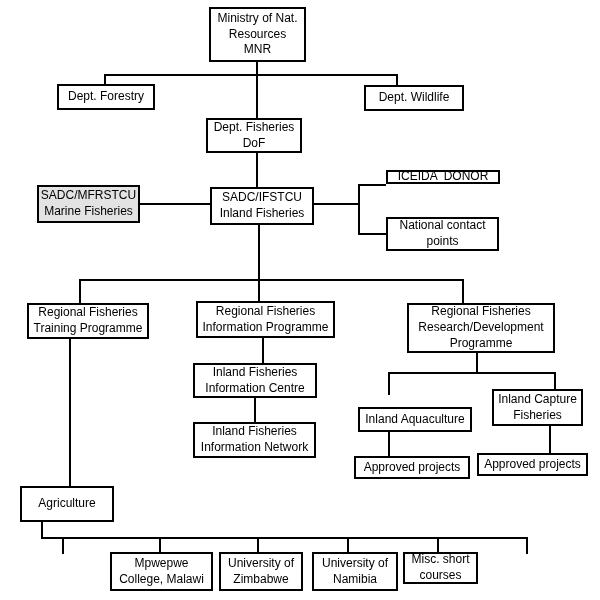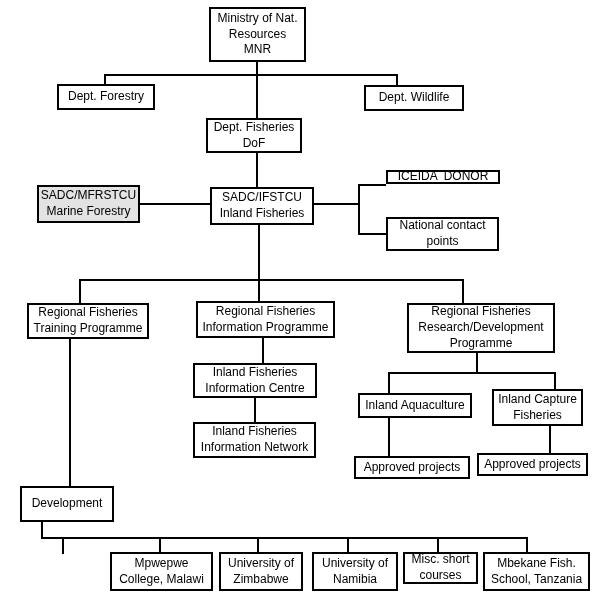--- a/index.html
+++ b/index.html
@@ -63,52 +63,50 @@
 
   <div class="box" style="left:209px;top:7px;width:97px;height:55px">Ministry of Nat.
 Resources
 MNR</div>
   <div class="box" style="left:57px;top:84px;width:98px;height:26px">Dept. Forestry</div>
   <div class="box" style="left:364px;top:85px;width:100px;height:26px">Dept. Wildlife</div>
   <div class="box" style="left:206px;top:118px;width:96px;height:35px">Dept. Fisheries
 DoF</div>
 
   <div class="box shaded" style="left:37px;top:185px;width:103px;height:38px">SADC/MFRSTCU
-Marine Forestry</div>
+Marine Fisheries</div>
   <div class="box" style="left:210px;top:187px;width:104px;height:38px">SADC/IFSTCU
 Inland Fisheries</div>
   <div class="box" style="left:386px;top:170px;width:114px;height:14px">ICEIDA  DONOR</div>
   <div class="box" style="left:386px;top:217px;width:113px;height:34px">National contact
 points</div>
 
   <div class="box" style="left:27px;top:303px;width:122px;height:36px">Regional Fisheries
 Training Programme</div>
   <div class="box" style="left:196px;top:301px;width:139px;height:37px">Regional Fisheries
 Information Programme</div>
   <div class="box" style="left:407px;top:303px;width:148px;height:50px">Regional Fisheries
 Research/Development
 Programme</div>
 
   <div class="box" style="left:193px;top:363px;width:124px;height:35px">Inland Fisheries
 Information Centre</div>
   <div class="box" style="left:193px;top:422px;width:123px;height:36px">Inland Fisheries
 Information Network</div>
 
-  <div class="box" style="left:358px;top:393px;width:114px;height:25px">Inland Aquaculture</div>
+  <div class="box" style="left:358px;top:407px;width:114px;height:25px">Inland Aquaculture</div>
   <div class="box" style="left:492px;top:389px;width:91px;height:37px">Inland Capture
 Fisheries</div>
   <div class="box" style="left:354px;top:456px;width:116px;height:23px">Approved projects</div>
   <div class="box" style="left:477px;top:453px;width:111px;height:23px">Approved projects</div>
 
-  <div class="box" style="left:20px;top:486px;width:94px;height:36px">Development</div>
+  <div class="box" style="left:20px;top:486px;width:94px;height:36px">Agriculture</div>
 
   <div class="box" style="left:110px;top:552px;width:103px;height:39px">Mpwepwe
 College, Malawi</div>
   <div class="box" style="left:219px;top:552px;width:84px;height:39px">University of
 Zimbabwe</div>
   <div class="box" style="left:312px;top:552px;width:86px;height:39px">University of
 Namibia</div>
   <div class="box" style="left:403px;top:552px;width:75px;height:32px">Misc. short
 courses</div>
-  <div class="box" style="left:483px;top:552px;width:107px;height:39px">Mbekane Fish.
-School, Tanzania</div>
 
 </div>
 
 </body></html>

